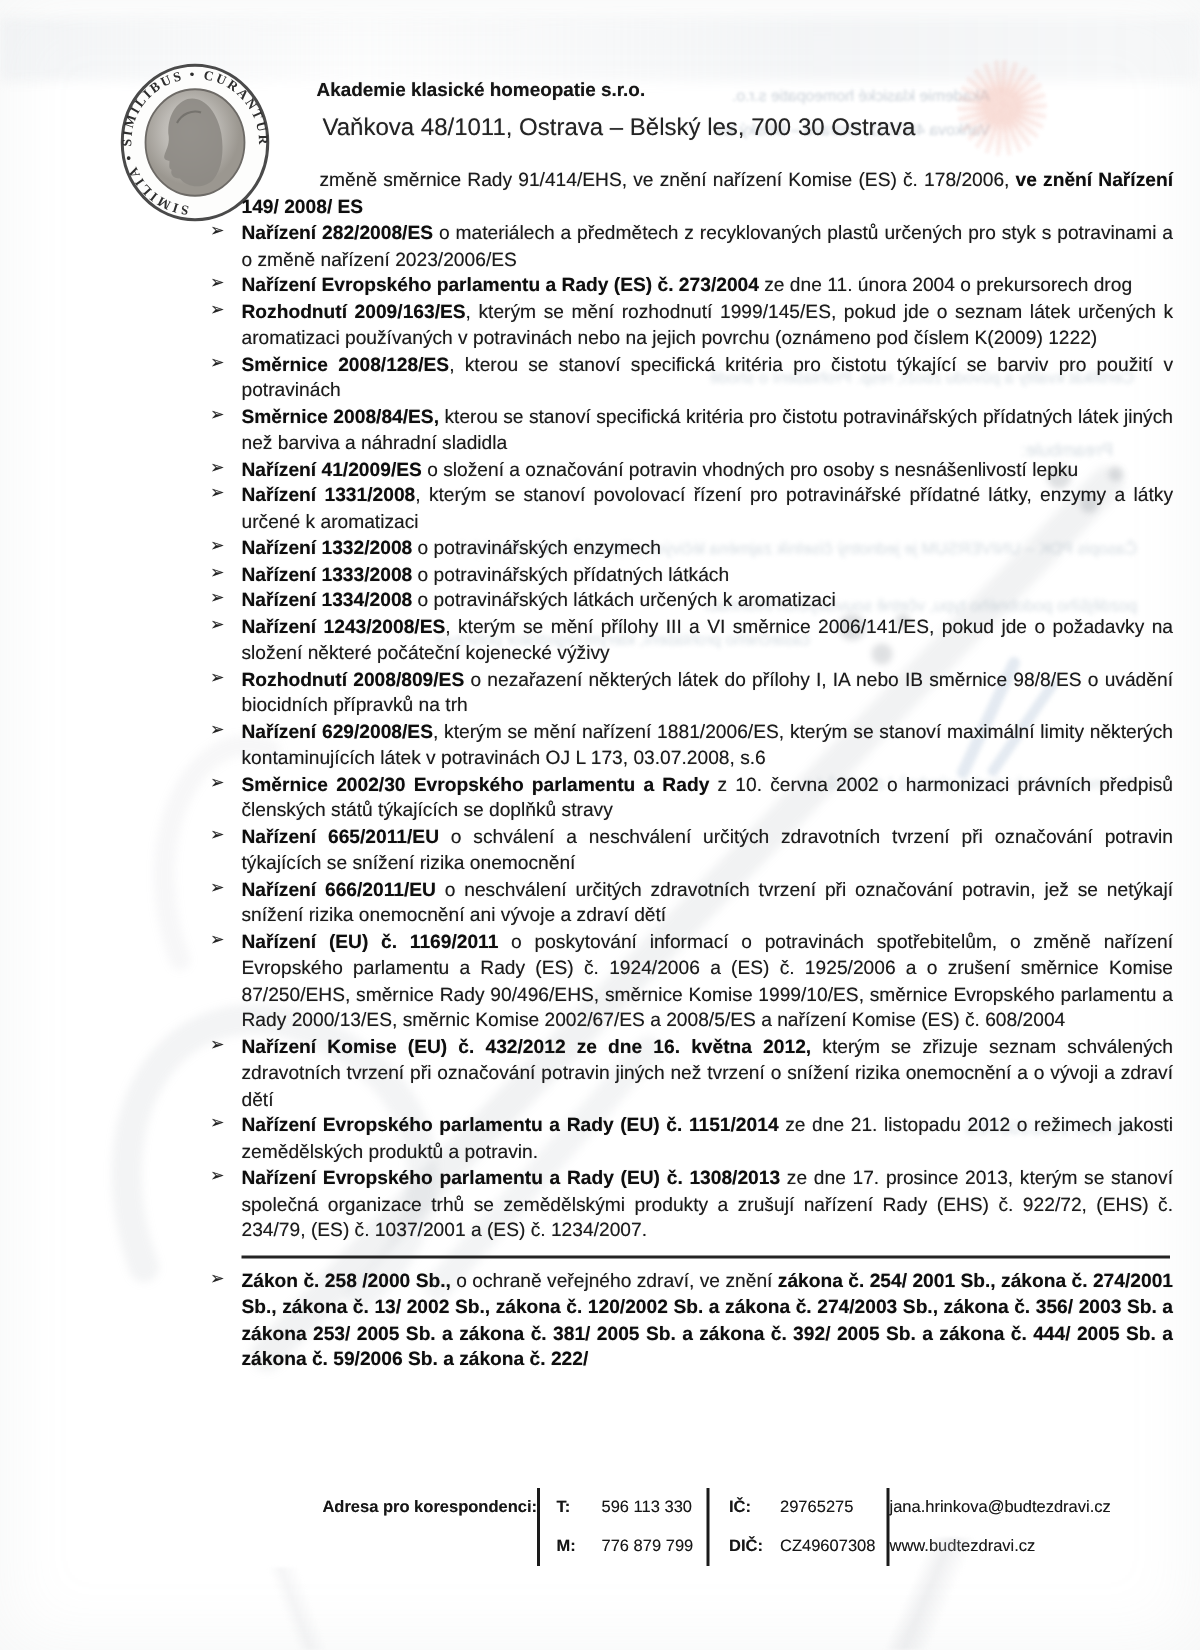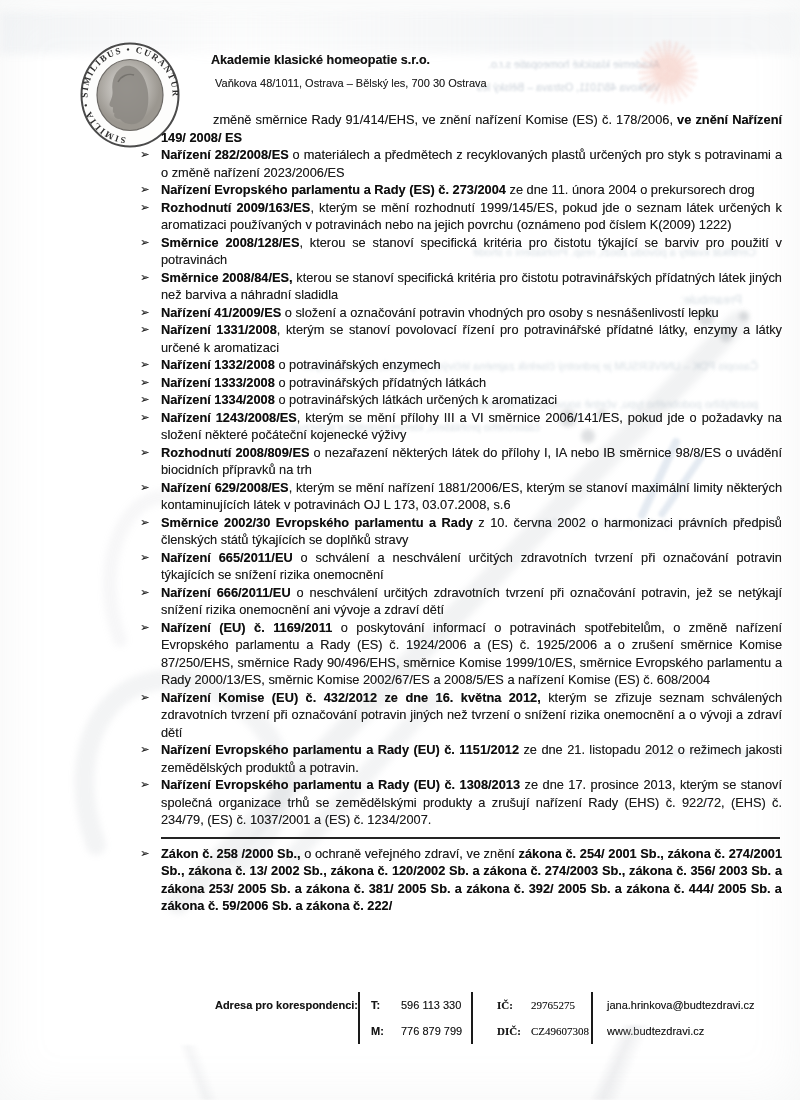--- a/index.html
+++ b/index.html
@@ -10,21 +10,21 @@
     box-shadow:inset 0 0 50px rgba(175,178,184,.12);
   }
   .texture-top{
     position:absolute;top:12px;left:0;right:0;height:42px;
     background:linear-gradient(90deg,rgba(233,236,239,.55),rgba(245,246,247,.25) 30%,rgba(233,236,239,.5) 68%,rgba(238,240,242,.45));
     filter:blur(4px);
   }
   
   .logo{position:absolute;left:80px;top:42px;width:100px;height:106px;}
   .company{position:absolute;left:211px;top:53px;font-size:12.6px;font-weight:700;color:#151515;text-shadow:0 0 .5px rgba(20,20,20,.55);}
-  .addr{position:absolute;left:215px;top:77px;font-size:11px;color:#242424;text-shadow:0 0 .5px rgba(30,30,30,.45);}
+  .addr{position:absolute;left:215px;top:77px;font-size:16px;color:#242424;text-shadow:0 0 .5px rgba(30,30,30,.45);}
   
   .header-ghost{
     position:absolute;left:408px;top:53px;width:252px;text-align:left;
     font-size:10.6px;line-height:23px;color:#a9b4c0;
     transform:scaleX(-1);filter:blur(1.2px);opacity:.6;white-space:nowrap;
   }
   .starburst{
     position:absolute;left:638px;top:40px;width:60px;height:64px;border-radius:50%;
     background:
       radial-gradient(circle at 50% 48%, rgba(238,168,152,.40) 0 26%, rgba(238,168,152,.16) 44%, rgba(238,168,152,0) 68%),
@@ -57,22 +57,22 @@
   
   .footer{
     position:absolute;left:28px;top:992px;right:22px;
     display:grid;grid-template-columns:330px 113px 120px auto;
     font-size:11px;color:#161616;text-shadow:0 0 .4px rgba(25,25,25,.45);
   }
   .fcol{line-height:26px;}
   .c1{text-align:right;padding-right:0;}
   .c2,.c3,.c4{border-left:2px solid #1a1a1a;}
   .c2{padding-left:11px;}
-  .c3{padding-left:24px;font-family:Liberation Serif, serif;}
-  .c4{padding-left:14px;}
+  .c3{padding-left:13px;}
+  .c4{}
   .f-bold{font-weight:700;}
   .frow{display:flex;}
   .flabel{font-weight:700;width:30px;flex:0 0 auto;}
   .c3 .flabel{width:34px;}
   
   .crease1{position:absolute;bottom:0;left:470px;width:310px;height:75px;
     background:linear-gradient(113deg,transparent 44%,rgba(198,200,206,.28) 48%,transparent 53%);filter:blur(1px);}
   .crease2{position:absolute;bottom:0;left:60px;width:280px;height:55px;
     background:linear-gradient(70deg,transparent 46%,rgba(205,207,212,.2) 49%,transparent 53%);filter:blur(1.2px);}
 </style>
@@ -153,21 +153,21 @@
       <div class="item"><span class="bullet">➢</span><b>Nařízení 1333/2008</b><span> o potravinářských přídatných látkách</span></div>
       <div class="item"><span class="bullet">➢</span><b>Nařízení 1334/2008</b><span> o potravinářských látkách určených k aromatizaci</span></div>
       <div class="item"><span class="bullet">➢</span><b>Nařízení 1243/2008/ES</b><span>, kterým se mění přílohy III a VI směrnice 2006/141/ES, pokud jde o požadavky na složení některé počáteční kojenecké výživy</span></div>
       <div class="item"><span class="bullet">➢</span><b>Rozhodnutí 2008/809/ES</b><span> o nezařazení některých látek do přílohy I, IA nebo IB směrnice 98/8/ES o uvádění biocidních přípravků na trh</span></div>
       <div class="item"><span class="bullet">➢</span><b>Nařízení 629/2008/ES</b><span>, kterým se mění nařízení 1881/2006/ES, kterým se stanoví maximální limity některých kontaminujících látek v potravinách  OJ L 173, 03.07.2008, s.6</span></div>
       <div class="item"><span class="bullet">➢</span><b>Směrnice 2002/30 Evropského parlamentu a Rady</b><span> z 10. června 2002 o harmonizaci právních předpisů členských států týkajících se doplňků stravy</span></div>
       <div class="item"><span class="bullet">➢</span><b>Nařízení 665/2011/EU</b><span> o schválení a neschválení určitých zdravotních tvrzení při označování potravin týkajících se snížení rizika onemocnění</span></div>
       <div class="item"><span class="bullet">➢</span><b>Nařízení 666/2011/EU</b><span> o neschválení určitých zdravotních tvrzení při označování potravin, jež se netýkají snížení rizika onemocnění ani vývoje a zdraví dětí</span></div>
       <div class="item"><span class="bullet">➢</span><b>Nařízení (EU) č. 1169/2011</b><span>  o poskytování informací o potravinách spotřebitelům, o změně nařízení Evropského parlamentu a Rady (ES) č. 1924/2006 a (ES) č. 1925/2006 a o zrušení směrnice Komise 87/250/EHS, směrnice Rady 90/496/EHS, směrnice Komise 1999/10/ES, směrnice Evropského parlamentu a Rady 2000/13/ES, směrnic Komise 2002/67/ES a 2008/5/ES a nařízení Komise (ES) č. 608/2004</span></div>
       <div class="item"><span class="bullet">➢</span><b>Nařízení Komise (EU) č. 432/2012  ze dne 16. května 2012,</b><span> kterým se zřizuje seznam schválených zdravotních tvrzení při označování potravin jiných než tvrzení o snížení rizika onemocnění a o vývoji a zdraví dětí</span></div>
-      <div class="item"><span class="bullet">➢</span><b>Nařízení Evropského parlamentu a Rady (EU) č. 1151/2012</b><span> ze dne 21. listopadu 2012 o režimech jakosti zemědělských produktů a potravin.</span></div>
+      <div class="item"><span class="bullet">➢</span><b>Nařízení Evropského parlamentu a Rady (EU) č. 1151/2014</b><span> ze dne 21. listopadu 2012 o režimech jakosti zemědělských produktů a potravin.</span></div>
       <div class="item"><span class="bullet">➢</span><b>Nařízení Evropského parlamentu a Rady (EU) č. 1308/2013</b><span> ze dne 17. prosince 2013, kterým se stanoví společná organizace trhů se zemědělskými produkty a zrušují nařízení Rady (EHS) č. 922/72, (EHS) č. 234/79, (ES) č. 1037/2001 a (ES) č. 1234/2007.</span></div>
       <div class="hr"></div>
       <div class="item"><span class="bullet">➢</span><b>Zákon č. 258 /2000 Sb.,</b><span> o ochraně veřejného zdraví, ve znění </span><b>zákona č. 254/ 2001 Sb., zákona č. 274/2001 Sb., zákona č. 13/ 2002 Sb., zákona č. 120/2002 Sb. a zákona č. 274/2003 Sb., zákona č. 356/ 2003 Sb. a zákona 253/ 2005 Sb. a zákona č. 381/ 2005 Sb. a zákona č. 392/ 2005 Sb. a zákona č. 444/ 2005 Sb. a zákona č. 59/2006 Sb. a zákona č. 222/</b></div>
     </main>
 
   <footer class="footer">
     <div class="fcol c1">
       <div class="f-bold">Adresa pro korespondenci:</div>
     </div>
     <div class="fcol c2">

